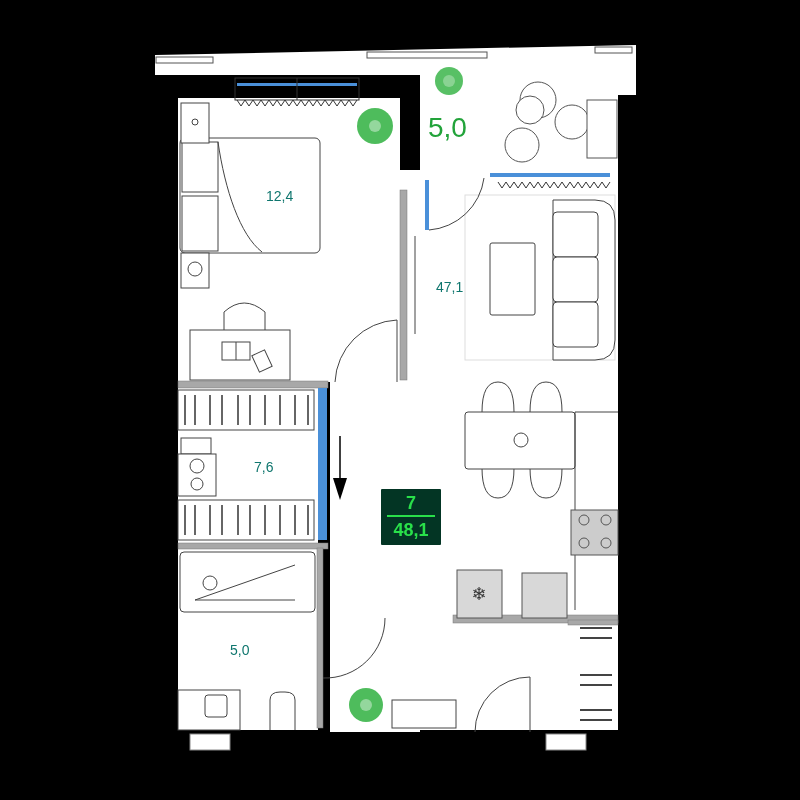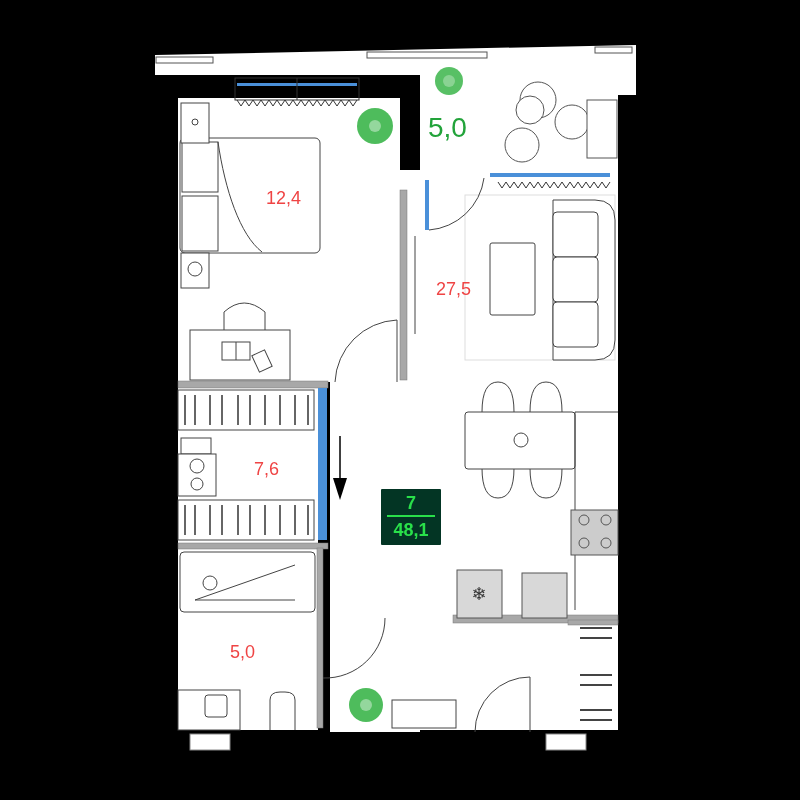--- a/index.html
+++ b/index.html
@@ -1,18 +1,18 @@
 <!DOCTYPE html>
 <html><head>
 <meta charset="utf-8">
 <style>
   html,body{margin:0;padding:0;background:#000;}
   body{width:800px;height:800px;position:relative;overflow:hidden;font-family:"Liberation Sans",sans-serif;}
   .plan{position:absolute;left:0;top:0;width:800px;height:800px;}
-  .room-label{position:absolute;font-size:18px;color:#ef4444;}
+  .room-label{position:absolute;font-size:14px;color:#0f766e;}
   .balcony-label{position:absolute;font-size:28px;color:#22a33a;}
   .badge{position:absolute;left:381px;top:489px;width:60px;height:56px;background:#033524;border-radius:1px;text-align:center;color:#29e04a;font-weight:bold;font-size:18px;}
   .badge .rooms{display:block;margin-top:4px;line-height:20px;}
   .badge .line{display:block;margin:2px 6px;height:2px;background:#29e04a;}
   .badge .area{display:block;line-height:22px;}
 </style>
 </head>
 <body>
 
 <svg class="plan" viewBox="0 0 800 800" xmlns="http://www.w3.org/2000/svg">
@@ -208,21 +208,21 @@
     <polygon points="333,478 347,478 340,500" fill="#000"></polygon>
   </g>
 
   <g stroke="#888" fill="#fff">
     <rect x="190" y="734" width="40" height="16"></rect>
     <rect x="546" y="734" width="40" height="16"></rect>
   </g>
 </svg>
 
 <div class="room-label" style="left:266px;top:188px;">12,4</div>
-<div class="room-label" style="left:436px;top:279px;">27,5</div>
+<div class="room-label" style="left:436px;top:279px;">47,1</div>
 <div class="room-label" style="left:254px;top:459px;">7,6</div>
 <div class="room-label" style="left:230px;top:642px;">5,0</div>
 <div class="balcony-label" style="left:428px;top:112px;">5,0</div>
 
 <div class="badge">
   <span class="rooms">7</span>
   <span class="line"></span>
   <span class="area">48,1</span>
 </div>
 

